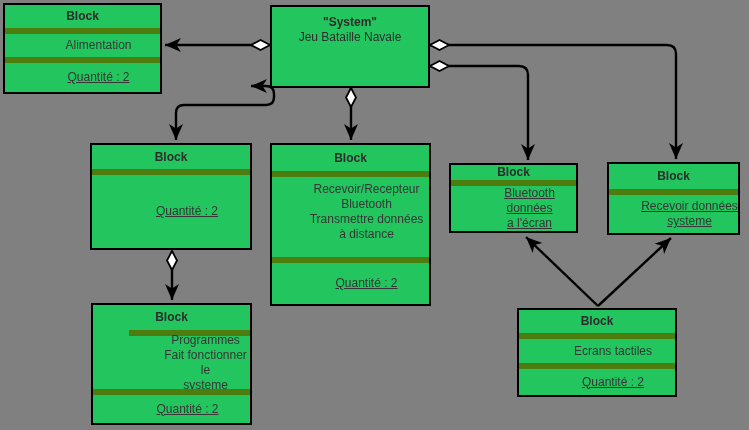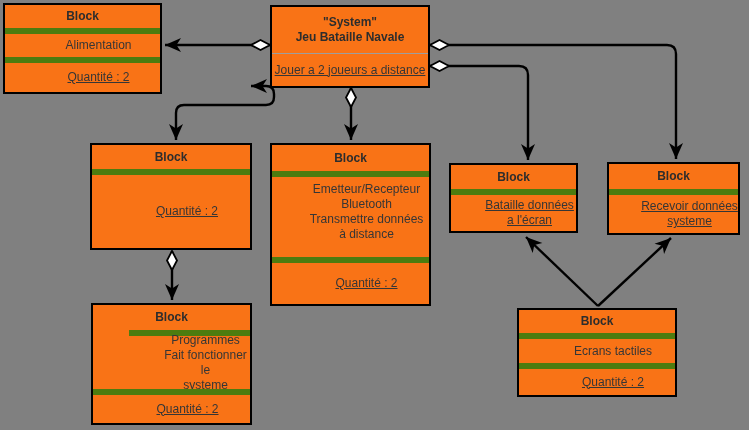--- a/index.html
+++ b/index.html
@@ -2,41 +2,41 @@
 <html><head>
 <meta charset="utf-8">
 <style>
   html,body{margin:0;padding:0;}
   #stage{
     position:relative;width:749px;height:430px;background:#808080;
     font-family:"Liberation Sans","DejaVu Sans",sans-serif;
     color:#363636;font-size:12px;overflow:hidden;
   }
   .block{
-    position:absolute;background:#f97316;border:2px solid #000;
+    position:absolute;background:#22c55e;border:2px solid #000;
     box-sizing:border-box;display:flex;flex-direction:column;
   }
   .comp{
     display:flex;align-items:center;justify-content:center;
     text-align:center;box-sizing:border-box;line-height:15px;
   }
   .comp.sep{border-top:6px solid #4d7c0f;padding-left:32px;}
   .hdr{font-weight:bold;color:#2d2d2d;}
   .multiline{white-space:pre-line;}
   .grow{flex:1;text-decoration:underline;}
   .topalign{align-items:flex-start;padding-top:5px;}
 
   
   #b-alimentation{left:3px;top:3px;width:159px;height:91px;}
   #b-alimentation .c1{height:23px;}
   #b-alimentation .c2{height:29px;}
 
   #b-system{left:270px;top:5px;width:160px;height:83px;}
   #b-system .c1{height:46px;flex-direction:column;}
-  #b-system .c1 .sub{font-weight:bold;}
+  #b-system .c1 .sub{font-weight:normal;}
   #b-system .c2{border-top:1px solid #9e9e9e;}
 
   #b-micro{left:90px;top:143px;width:162px;height:107px;}
   #b-micro .c1{height:24px;}
   #b-micro .c2{height:46px;}
 
   #b-programmes{left:91px;top:303px;width:161px;height:122px;}
   #b-programmes .c1{height:25px;}
   #b-programmes .c2{height:59px;margin-left:36px;}
 
@@ -68,48 +68,47 @@
     <div class="comp c1 hdr">Block</div>
     <div class="comp c2 sep">Alimentation</div>
     <div class="comp grow sep">Quantité : 2</div>
   </div>
 
   <div class="block" id="b-system">
     <div class="comp c1 hdr">
       <div>"System"</div>
       <div class="sub">Jeu Bataille Navale</div>
     </div>
-    <div class="comp c2 grow">Jouer a 2 joueurs a distance</div>
   </div>
 
   <div class="block" id="b-micro">
     <div class="comp c1 hdr">Block</div>
     <div class="comp grow sep">Quantité : 2</div>
   </div>
 
   <div class="block" id="b-programmes">
     <div class="comp c1 hdr">Block</div>
     <div class="comp c2 sep multiline">Programmes
 Fait fonctionner le
 systeme</div>
     <div class="comp grow sep">Quantité : 2</div>
   </div>
 
   <div class="block" id="b-emetteur">
     <div class="comp c1 hdr">Block</div>
-    <div class="comp c2 sep multiline topalign">Emetteur/Recepteur
+    <div class="comp c2 sep multiline topalign">Recevoir/Recepteur
 Bluetooth
 Transmettre données
 à distance</div>
     <div class="comp grow sep">Quantité : 2</div>
   </div>
 
   <div class="block" id="b-afficher">
     <div class="comp c1 hdr">Block</div>
-    <div class="comp grow sep multiline">Bataille données
+    <div class="comp grow sep multiline">Bluetooth données
 a l'écran</div>
   </div>
 
   <div class="block" id="b-recevoir">
     <div class="comp c1 hdr">Block</div>
     <div class="comp grow sep multiline">Recevoir données
 systeme</div>
   </div>
 
   <div class="block" id="b-ecrans">

